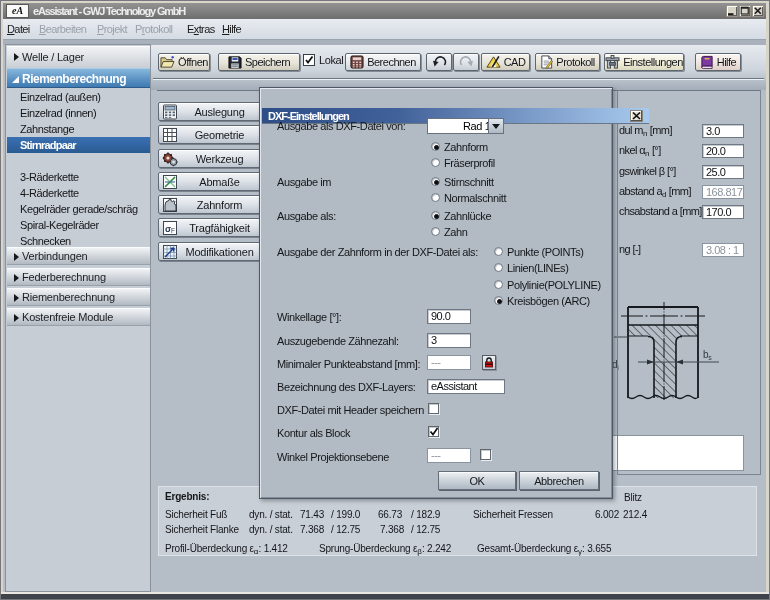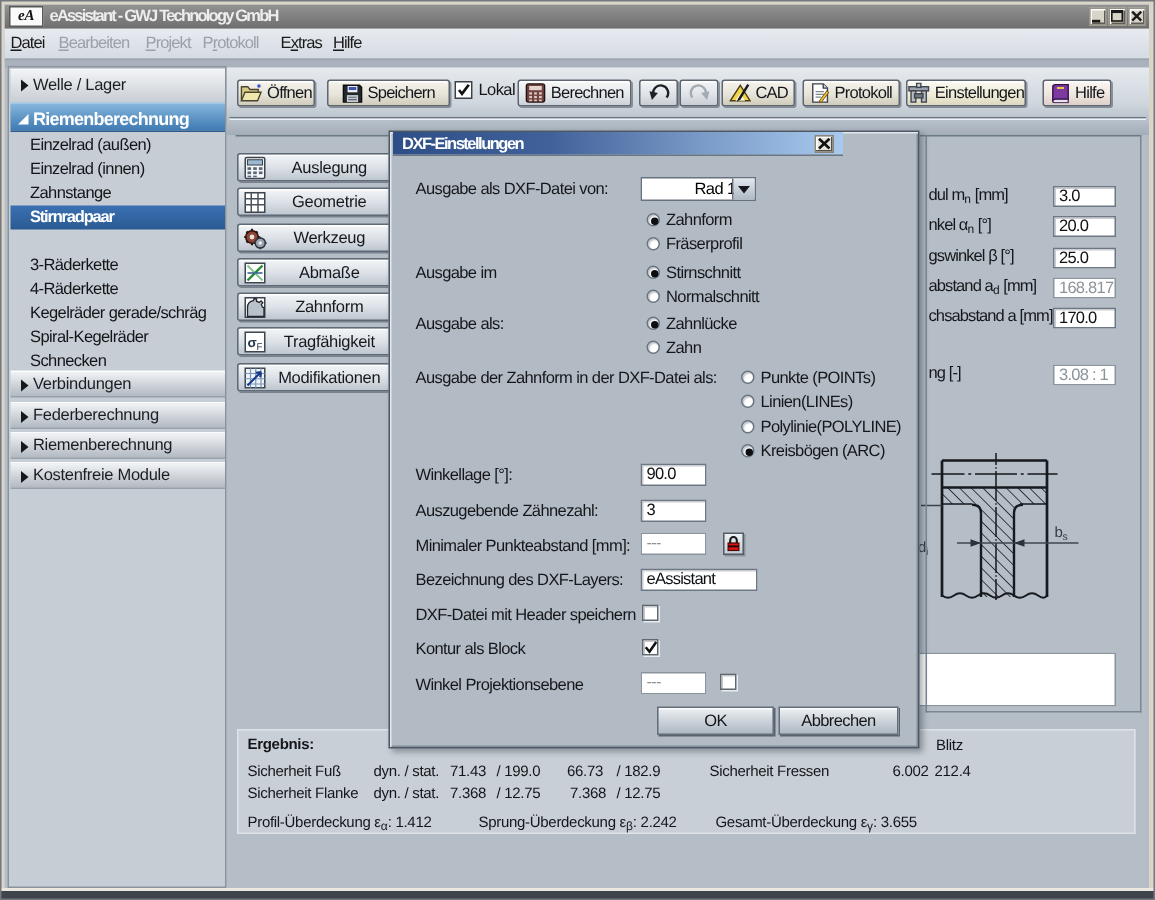--- a/index.html
+++ b/index.html
@@ -55,21 +55,21 @@
     box-shadow:inset 1px 1px 0 rgba(96,106,118,.35);font-size:11px;letter-spacing:-0.5px;line-height:12px;padding-left:3px;color:#0e1013;}
   .flabel{position:absolute;left:619px;font-size:11px;letter-spacing:-0.6px;color:#15171a;height:14px;line-height:14px;}
   .gray{color:#8b939b !important;}
   sub{font-size:8px;vertical-align:-2px;letter-spacing:0;}
   
   .erg{left:158px;top:486px;width:599px;height:70px;background:#c9cfd6;border:1px solid #dde3e9;}
   .et{position:absolute;white-space:nowrap;font-size:10px;letter-spacing:-0.2px;color:#14161a;height:12px;line-height:12px;}
   
   #dlg{position:absolute;left:259px;top:87px;width:354px;height:412px;background:#b2bbc4;z-index:30;
     border:1px solid #4e5864;box-shadow:inset 1px 1px 0 #e4e8ee, inset -1px -1px 0 #828e9a, 2px 2px 4px rgba(40,50,60,.4);}
-  .dtitle{position:absolute;left:2px;top:0;width:300px;height:16px;background:linear-gradient(90deg,#2e4e87 0%,#41619a 35%,#7c9cc9 70%,#a8caee 100%);
+  .dtitle{position:absolute;left:2px;top:20px;width:387px;height:16px;background:linear-gradient(90deg,#2e4e87 0%,#41619a 35%,#7c9cc9 70%,#a8caee 100%);
     border-bottom:1px solid #6a7684;padding-left:41px;}
   .dtitle span{position:absolute;left:6px;top:1px;height:14px;line-height:14px;color:#fff;font-weight:bold;font-size:11px;letter-spacing:-1px;}
   .dclose{position:absolute;right:6px;top:2px;width:13px;height:12px;background:#e6e3da;border:1px solid #8a857c;
     box-shadow:inset -1px -1px 0 #55504a, inset 1px 1px 0 #fff;}
   .dl{position:absolute;left:17px;white-space:nowrap;font-size:11px;letter-spacing:-0.4px;color:#15171a;height:14px;line-height:14px;}
   .dl2{position:absolute;white-space:nowrap;font-size:11px;letter-spacing:-0.4px;color:#15171a;height:14px;line-height:14px;}
   .radio{position:absolute;width:9px;height:9px;border-radius:50%;background:#fff;border:1px solid #6a7480;box-shadow:inset 1px 1px 1px rgba(100,110,120,.4);}
   .radio.sel::after{content:"";position:absolute;left:2px;top:2px;width:3px;height:3px;background:#0c0e11;border-radius:50%;border:0.5px solid #0c0e11;}
   .df{position:absolute;left:167px;width:44px;height:15px;background:#fff;border:1px solid #6e7884;
     box-shadow:inset 1px 1px 0 rgba(96,106,118,.35);font-size:11px;letter-spacing:-0.5px;line-height:13px;padding-left:3px;color:#0e1013;}

